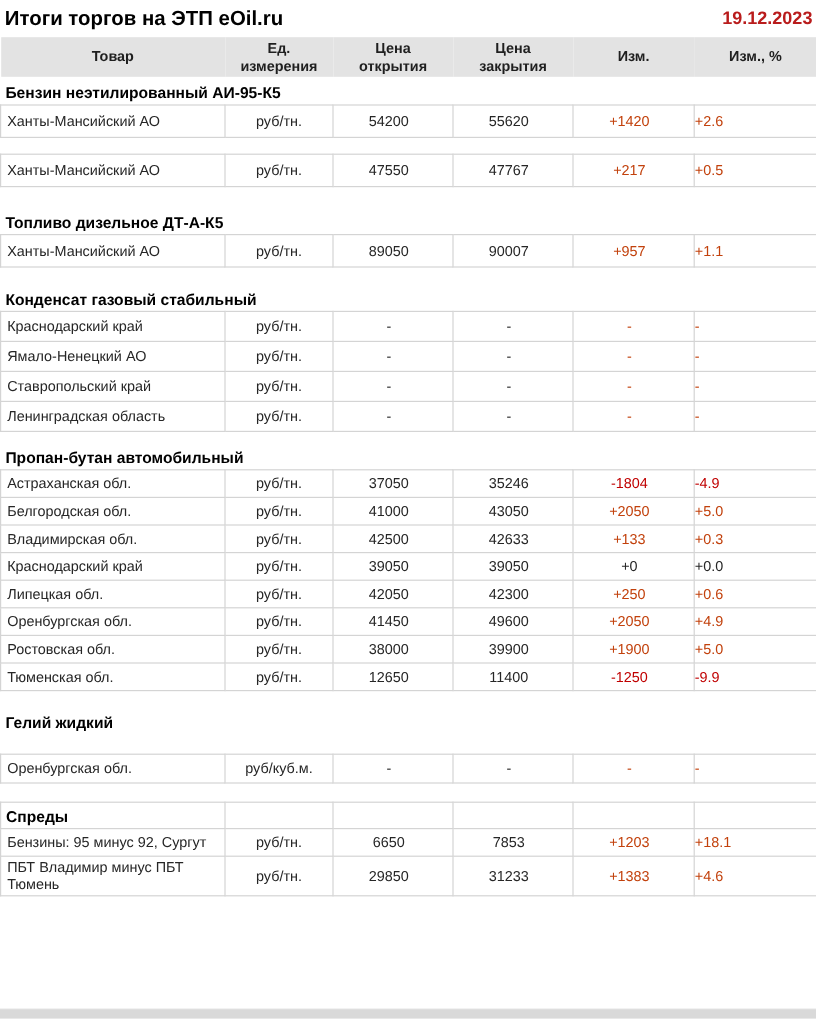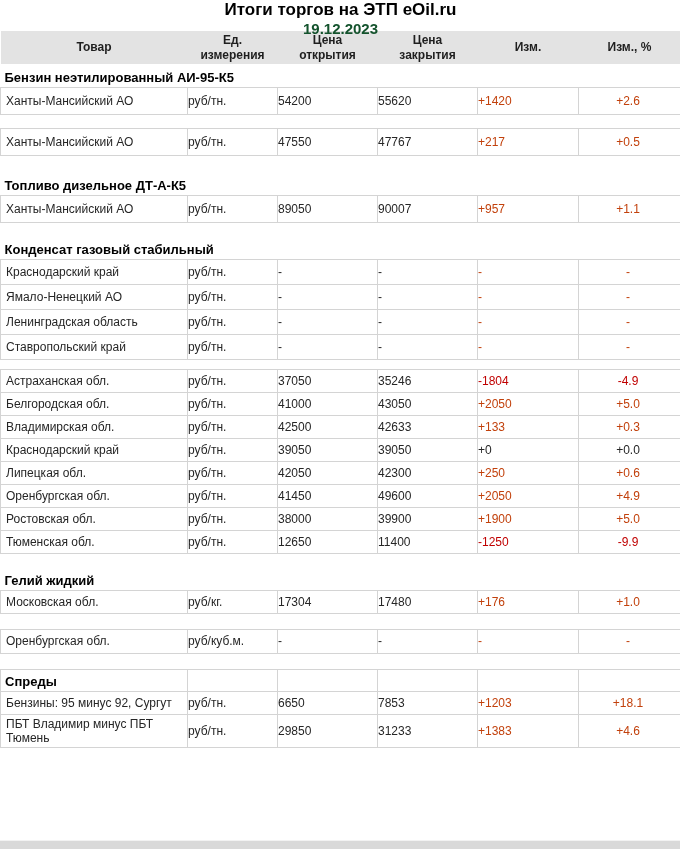--- a/index.html
+++ b/index.html
@@ -4,37 +4,37 @@
 <style>
   html,body{margin:0;padding:0;}
   body{
     width:680px;height:849px;background:#ffffff;
     font-family:"Liberation Sans",sans-serif;
     -webkit-font-smoothing:antialiased;
   }
   .page{position:relative;width:680px;height:849px;overflow:hidden;background:#fff;}
   .titlebar{
     display:flex;justify-content:space-between;align-items:center;
-    height:31px;padding:0 3px 0 4px;box-sizing:border-box;flex-direction:column;
+    height:31px;padding:0 3px 0 4px;box-sizing:border-box;
   }
   .title{font-size:17px;font-weight:bold;color:#000;letter-spacing:0;}
-  .date{font-size:15px;font-weight:bold;color:#14532d;}
+  .date{font-size:15px;font-weight:bold;color:#b91c1c;}
   table{width:680px;border-collapse:collapse;table-layout:fixed;}
   th{
     background:#e3e3e3;font-weight:bold;font-size:12px;color:#1f1f1f;
     text-align:center;vertical-align:middle;white-space:pre-line;
     height:33px;padding:0;line-height:15px;
   }
   td{font-size:12px;color:#262626;padding:0;vertical-align:middle;overflow:hidden;}
   tr.data td{border:1px solid #d4d4d4;}
   tr.section-hdr.bordered td{border:1px solid #d4d4d4;}
   td.region{text-align:left;padding:2px 4px 2px 5px;line-height:14px;}
-  td.unit{text-align:left;}
-  td.num{text-align:left;padding-right:7px;}
-  td.pct{text-align:center;padding-right:3px;}
+  td.unit{text-align:center;}
+  td.num{text-align:center;padding-right:7px;}
+  td.pct{text-align:left;padding-right:3px;}
   .pos{color:#c2410c;}
   .neg{color:#c00000;}
   .neu{color:#262626;}
   tr.section-hdr td.section-title{
     font-weight:bold;font-size:13px;color:#000;
     padding:0 0 2px 4px;vertical-align:bottom;line-height:15px;
   }
   tr.spacer td{border:none;}
   .footer-bar{
     position:absolute;left:0;bottom:0;width:680px;height:8px;
@@ -124,37 +124,40 @@
         </tr>
         <tr class="data" style="height:25px">
           <td class="region">Ямало-Ненецкий АО</td>
           <td class="unit">руб/тн.</td>
           <td class="num">-</td>
           <td class="num">-</td>
           <td class="num pos">-</td>
           <td class="pct pos">-</td>
         </tr>
         <tr class="data" style="height:25px">
+          <td class="region">Ставропольский край</td>
+          <td class="unit">руб/тн.</td>
+          <td class="num">-</td>
+          <td class="num">-</td>
+          <td class="num pos">-</td>
+          <td class="pct pos">-</td>
+        </tr>
+        <tr class="data" style="height:25px">
           <td class="region">Ленинградская область</td>
           <td class="unit">руб/тн.</td>
           <td class="num">-</td>
           <td class="num">-</td>
           <td class="num pos">-</td>
           <td class="pct pos">-</td>
         </tr>
-        <tr class="data" style="height:25px">
-          <td class="region">Ставропольский край</td>
-          <td class="unit">руб/тн.</td>
-          <td class="num">-</td>
-          <td class="num">-</td>
-          <td class="num pos">-</td>
-          <td class="pct pos">-</td>
-        </tr>
         <tr class="spacer" style="height:10px">
           <td colspan="6"></td>
+        </tr>
+        <tr class="section-hdr" style="height:22px">
+          <td colspan="6" class="section-title">Пропан-бутан автомобильный</td>
         </tr>
         <tr class="data" style="height:23px">
           <td class="region">Астраханская обл.</td>
           <td class="unit">руб/тн.</td>
           <td class="num">37050</td>
           <td class="num">35246</td>
           <td class="num neg">-1804</td>
           <td class="pct neg">-4.9</td>
         </tr>
         <tr class="data" style="height:23px">
@@ -211,28 +214,20 @@
           <td class="num">12650</td>
           <td class="num">11400</td>
           <td class="num neg">-1250</td>
           <td class="pct neg">-9.9</td>
         </tr>
         <tr class="spacer" style="height:15px">
           <td colspan="6"></td>
         </tr>
         <tr class="section-hdr" style="height:22px">
           <td colspan="6" class="section-title">Гелий жидкий</td>
-        </tr>
-        <tr class="data" style="height:23px">
-          <td class="region">Московская обл.</td>
-          <td class="unit">руб/кг.</td>
-          <td class="num">17304</td>
-          <td class="num">17480</td>
-          <td class="num pos">+176</td>
-          <td class="pct pos">+1.0</td>
         </tr>
         <tr class="spacer" style="height:16px">
           <td colspan="6"></td>
         </tr>
         <tr class="data" style="height:24px">
           <td class="region">Оренбургская обл.</td>
           <td class="unit">руб/куб.м.</td>
           <td class="num">-</td>
           <td class="num">-</td>
           <td class="num pos">-</td>

